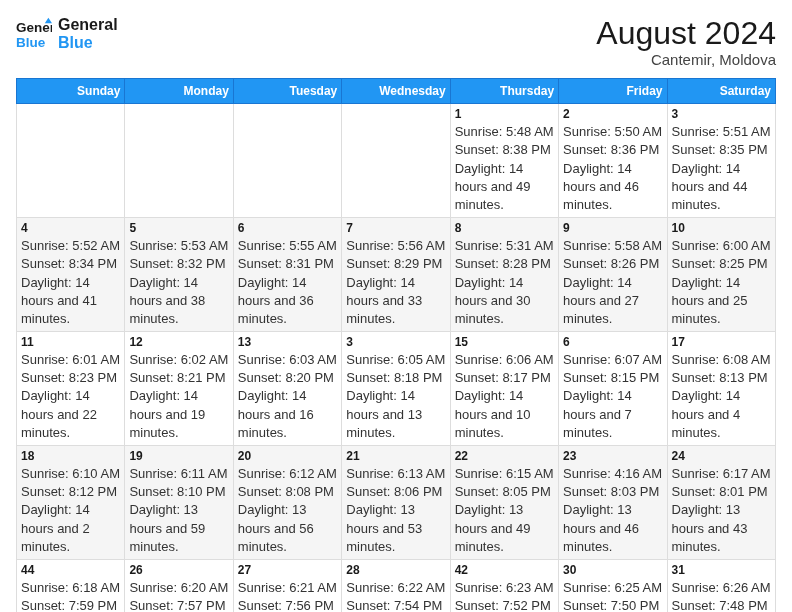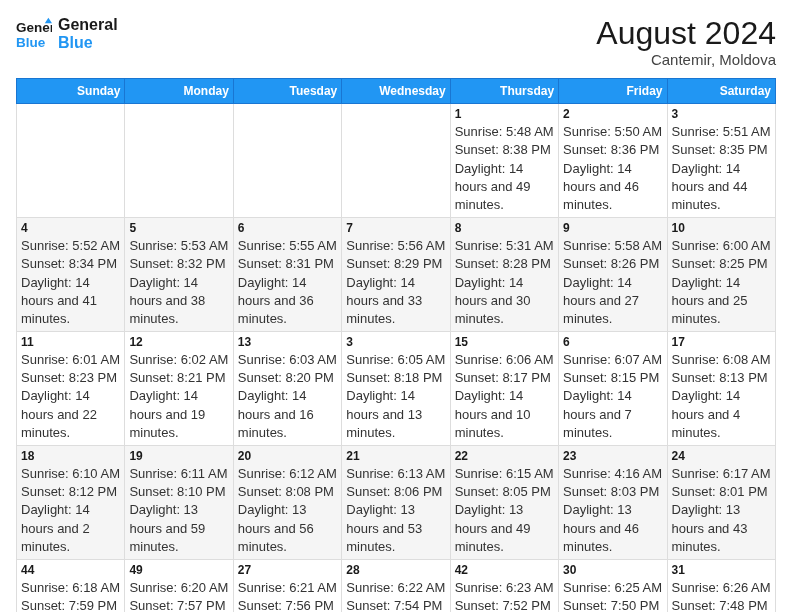--- a/index.html
+++ b/index.html
@@ -323,21 +323,21 @@
         </tr>
         <tr>
           <td>
             <span class="day-num">44</span>
             <div class="day-info">Sunrise: 6:18 AM
 Sunset: 7:59 PM
 Daylight: 13 hours
 and 40 minutes.</div>
           </td>
           <td>
-            <span class="day-num">49</span>
+            <span class="day-num">26</span>
             <div class="day-info">Sunrise: 6:20 AM
 Sunset: 7:57 PM
 Daylight: 13 hours
 and 37 minutes.</div>
           </td>
           <td>
             <span class="day-num">27</span>
             <div class="day-info">Sunrise: 6:21 AM
 Sunset: 7:56 PM
 Daylight: 13 hours

